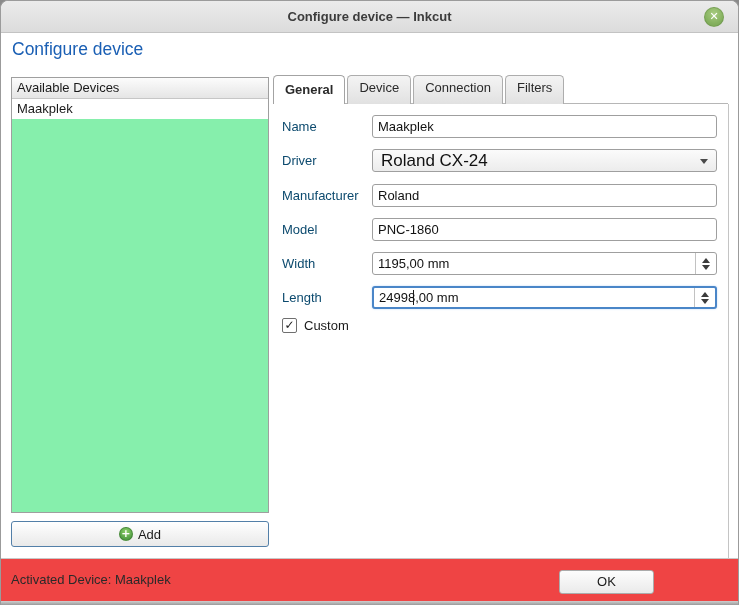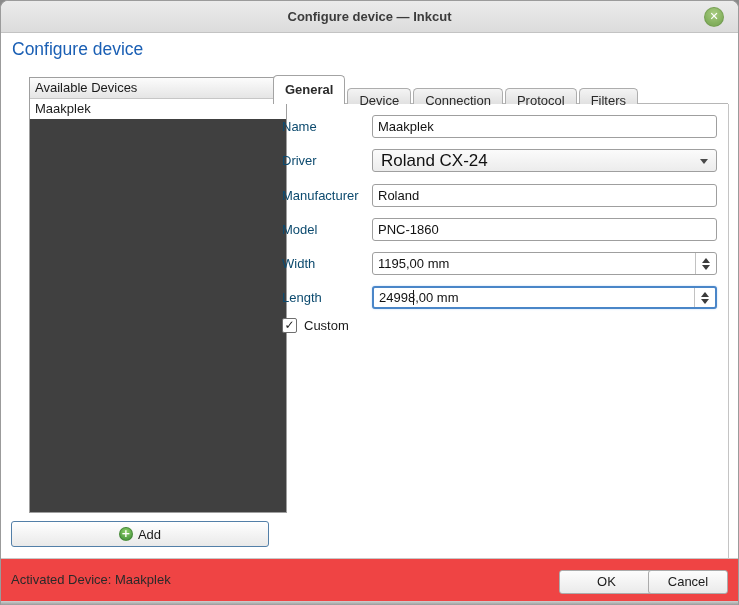--- a/index.html
+++ b/index.html
@@ -42,22 +42,22 @@
     cursor:default;
     font-family:"DejaVu Sans",sans-serif;
   }
   
   .page-heading {
     position:absolute; left:11px; top:38px;
     font-size:17.5px; color:#1a5fb4;
   }
   
   .device-list {
-    position:absolute; left:28px; top:76px; width:258px; height:436px;
-    border:1px solid #9f9f9f; background:#404040;
+    position:absolute; left:10px; top:76px; width:258px; height:436px;
+    border:1px solid #9f9f9f; background:#86efac;
   }
   .list-header {
     height:21px; line-height:20px; padding-left:5px;
     font-size:13px; color:#1a1a1a;
     background:linear-gradient(#fcfcfc,#e5e5e5);
     border-bottom:1px solid #c6c6c6;
   }
   .list-item {
     height:20px; line-height:20px; padding-left:5px;
     font-size:13px; color:#1a1a1a; background:#fff;
@@ -80,21 +80,21 @@
   
   .tab-underline {
     position:absolute; left:272px; top:102px; width:455px; height:1px;
     background:#b6b6b6; z-index:0;
   }
   .tabs {
     position:absolute; left:272px; top:74px; height:29px;
     display:flex; align-items:flex-end; z-index:1;
   }
   .tab {
-    height:16px; line-height:23px; padding:0 11px; margin-right:2px;
+    height:29px; line-height:23px; padding:0 11px; margin-right:2px;
     font-size:13px; color:#2a2a2a;
     background:linear-gradient(#f4f4f4,#e1e1e1);
     border:1px solid #adadad; border-bottom:none;
     border-radius:4.5px 4.5px 0 0;
     position:relative; z-index:1; cursor:default;
   }
   .tab.active {
     height:29px; line-height:27px;
     background:#fff; z-index:3;
     border-color:#a3a3a3;
@@ -208,21 +208,20 @@
       <span>+</span>
     </span>
     <span>Add</span>
   </div>
 
   <div class="tab-underline"></div>
   <div class="tabs">
     <div class="tab active"><span>General</span></div>
     <div class="tab"><span>Device</span></div>
     <div class="tab"><span>Connection</span></div>
-    <div class="tab"><span>Protocol</span></div>
     <div class="tab"><span>Filters</span></div>
   </div>
 
   <div class="row" style="top:114px">
     <span class="flabel">Name</span>
     <div class="field">
       <input value="Maakplek" style="">
     </div>
   </div>
 
@@ -277,17 +276,16 @@
     </span>
     <span class="checkbox-label">Custom</span>
   </div>
 
   <div class="content-right-edge"></div>
 
   <div class="footer-sep"></div>
   <div class="footer">
     <span class="status-text">Activated Device: Maakplek</span>
     <div class="dlg-btn ok-btn"><span>OK</span></div>
-    <div class="dlg-btn cancel-btn"><span>Cancel</span></div>
     <div class="bottom-strip"></div>
   </div>
 
 </div>
 
 </body></html>

